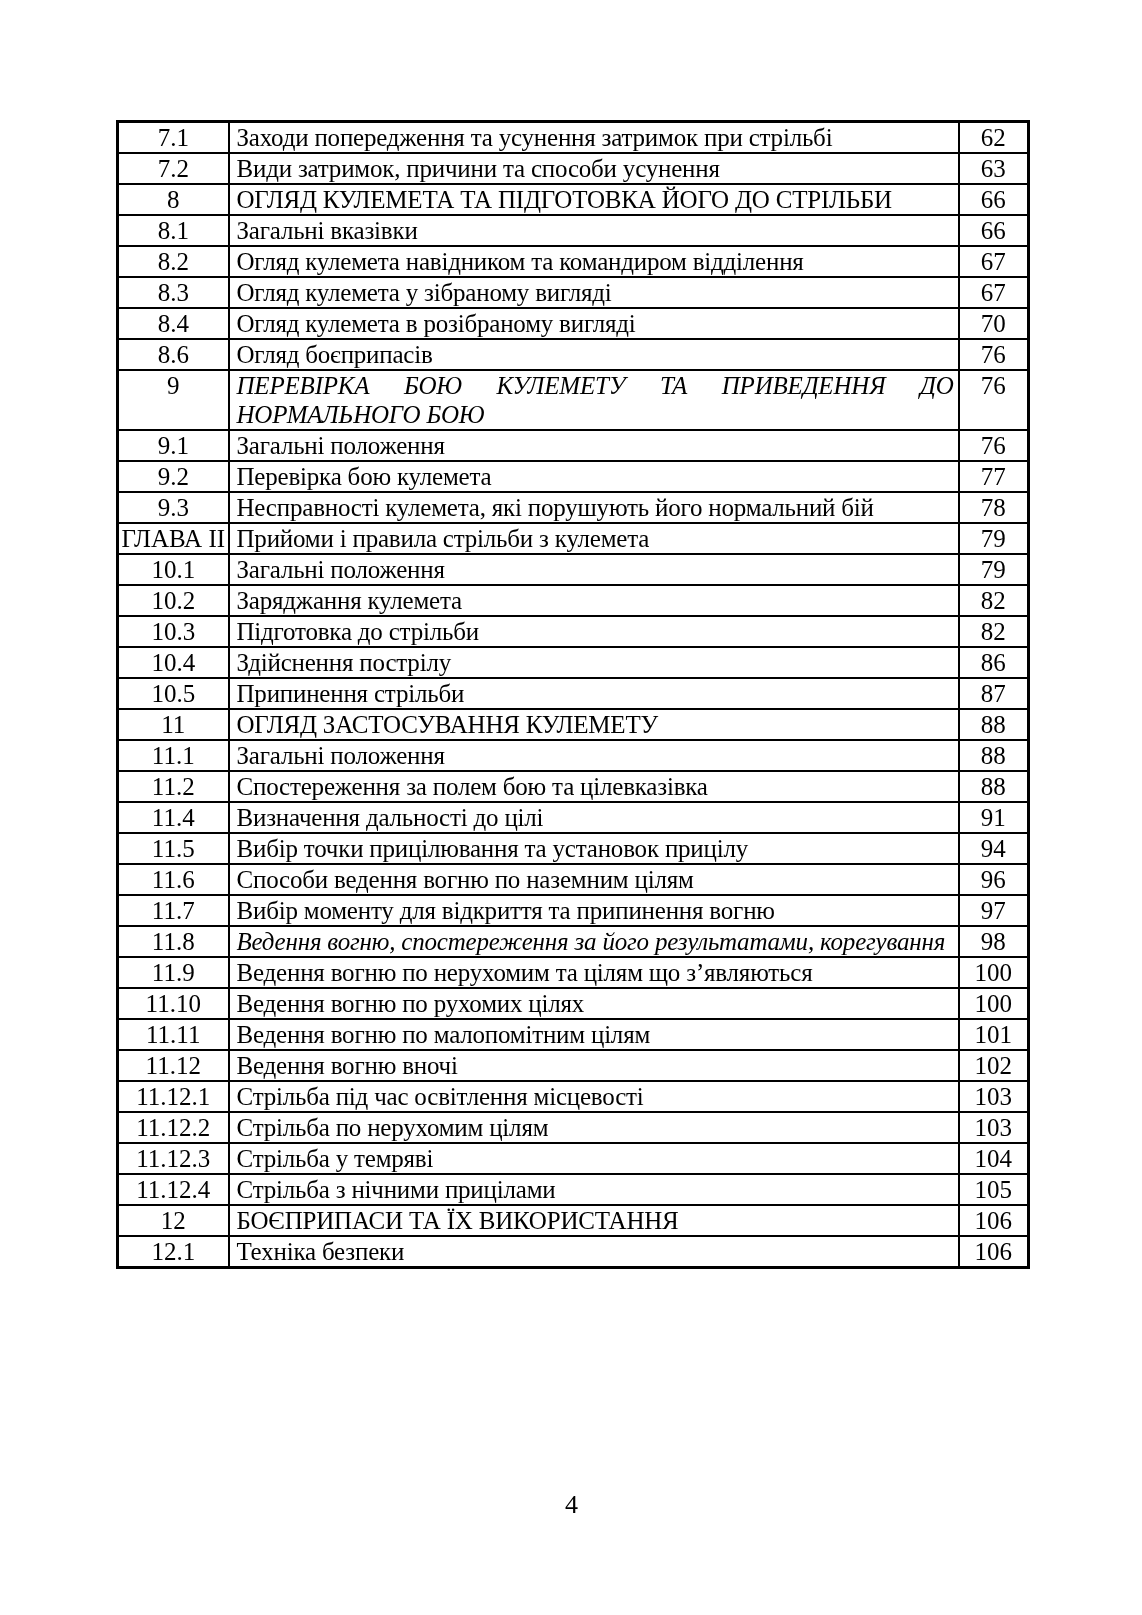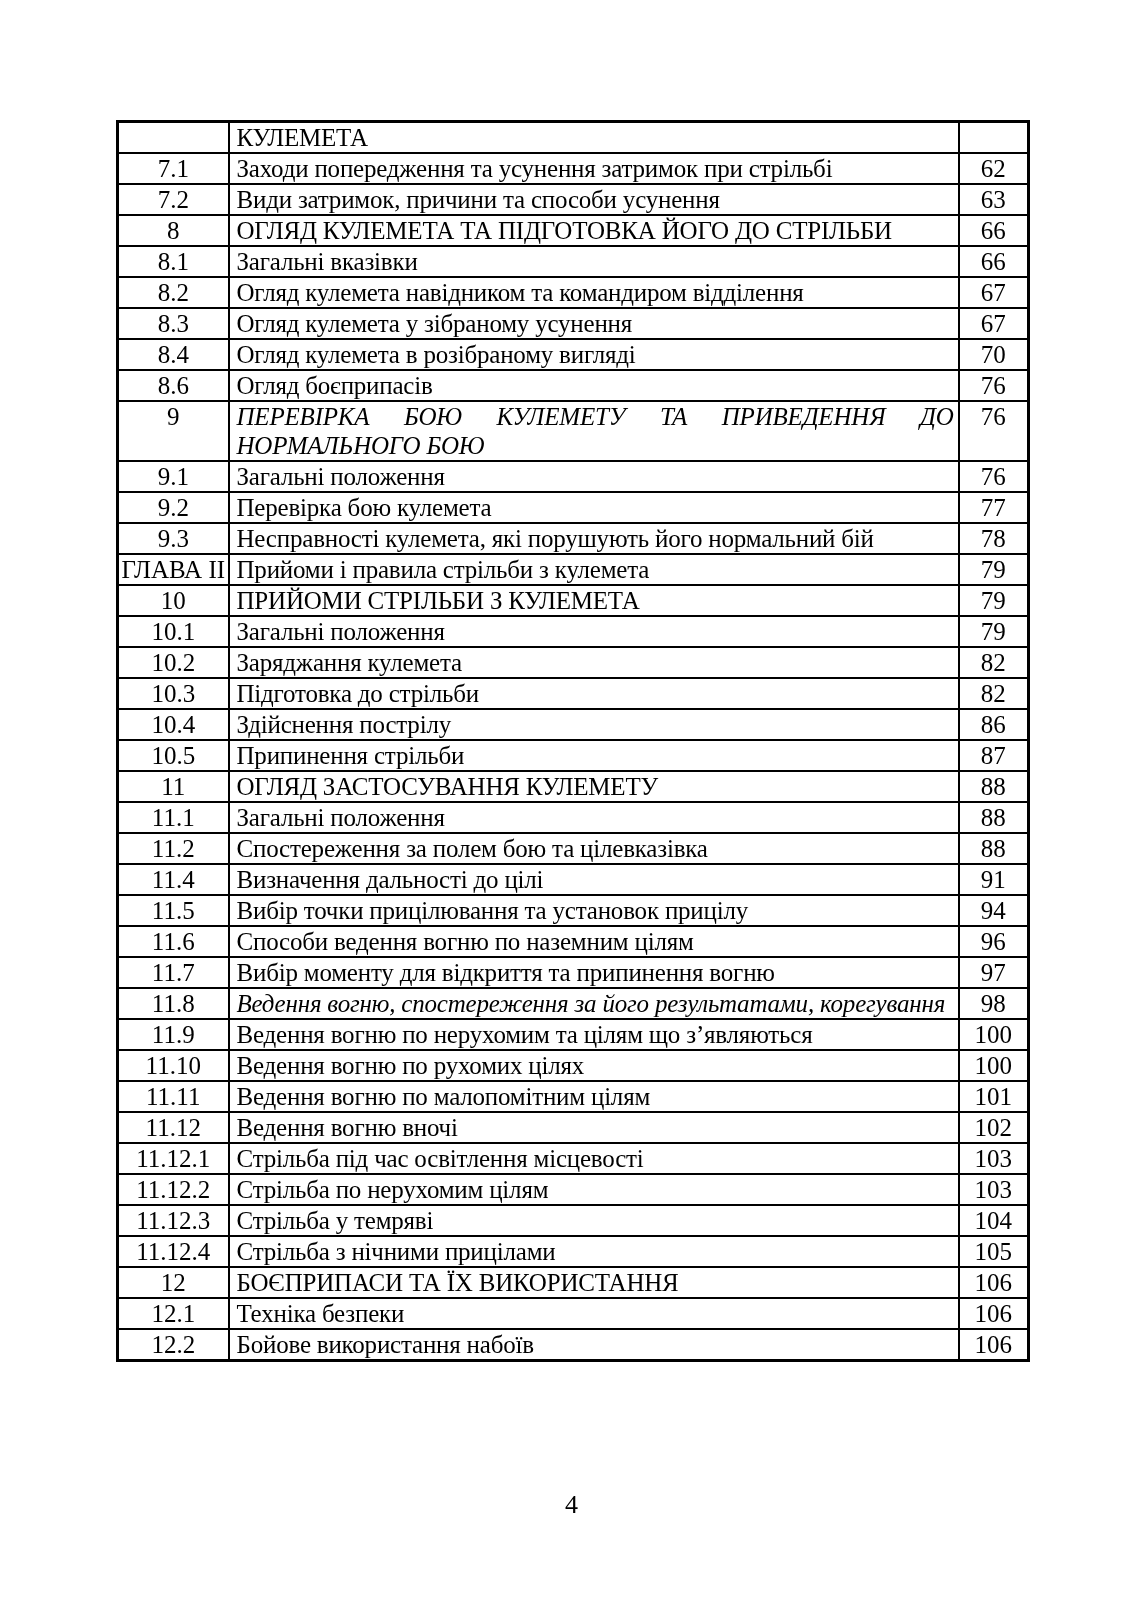--- a/index.html
+++ b/index.html
@@ -66,25 +66,20 @@
 <div class="page">
 
   <table class="toc">
     <colgroup>
       <col style="width:111px">
       <col style="width:730px">
       <col style="width:70px">
     </colgroup>
     <tbody id="toc-body">
         <tr>
-      <td class="c-num"></td>
-      <td class="c-title">КУЛЕМЕТА</td>
-      <td class="c-page"></td>
-    </tr>
-        <tr>
       <td class="c-num">7.1</td>
       <td class="c-title">Заходи попередження та усунення затримок при стрільбі</td>
       <td class="c-page">62</td>
     </tr>
         <tr>
       <td class="c-num">7.2</td>
       <td class="c-title">Види затримок, причини та способи усунення</td>
       <td class="c-page">63</td>
     </tr>
         <tr>
@@ -97,21 +92,21 @@
       <td class="c-title">Загальні вказівки</td>
       <td class="c-page">66</td>
     </tr>
         <tr>
       <td class="c-num">8.2</td>
       <td class="c-title">Огляд кулемета навідником та командиром відділення</td>
       <td class="c-page">67</td>
     </tr>
         <tr>
       <td class="c-num">8.3</td>
-      <td class="c-title">Огляд кулемета у зібраному усунення</td>
+      <td class="c-title">Огляд кулемета у зібраному вигляді</td>
       <td class="c-page">67</td>
     </tr>
         <tr>
       <td class="c-num">8.4</td>
       <td class="c-title">Огляд кулемета в розібраному вигляді</td>
       <td class="c-page">70</td>
     </tr>
         <tr>
       <td class="c-num">8.6</td>
       <td class="c-title">Огляд боєприпасів</td>
@@ -136,25 +131,20 @@
       <td class="c-num">9.3</td>
       <td class="c-title">Несправності кулемета, які порушують його нормальний бій</td>
       <td class="c-page">78</td>
     </tr>
         <tr>
       <td class="c-num">ГЛАВА II</td>
       <td class="c-title">Прийоми і правила стрільби з кулемета</td>
       <td class="c-page">79</td>
     </tr>
         <tr>
-      <td class="c-num">10</td>
-      <td class="c-title">ПРИЙОМИ СТРІЛЬБИ З КУЛЕМЕТА</td>
-      <td class="c-page">79</td>
-    </tr>
-        <tr>
       <td class="c-num">10.1</td>
       <td class="c-title">Загальні положення</td>
       <td class="c-page">79</td>
     </tr>
         <tr>
       <td class="c-num">10.2</td>
       <td class="c-title">Заряджання кулемета</td>
       <td class="c-page">82</td>
     </tr>
         <tr>
@@ -255,23 +245,18 @@
         <tr>
       <td class="c-num">12</td>
       <td class="c-title">БОЄПРИПАСИ ТА ЇХ ВИКОРИСТАННЯ</td>
       <td class="c-page">106</td>
     </tr>
         <tr>
       <td class="c-num">12.1</td>
       <td class="c-title">Техніка безпеки</td>
       <td class="c-page">106</td>
     </tr>
-        <tr>
-      <td class="c-num">12.2</td>
-      <td class="c-title">Бойове використання набоїв</td>
-      <td class="c-page">106</td>
-    </tr>
       </tbody>
   </table>
 
   <div class="footer">4</div>
 
 </div>
 
 </body></html>

